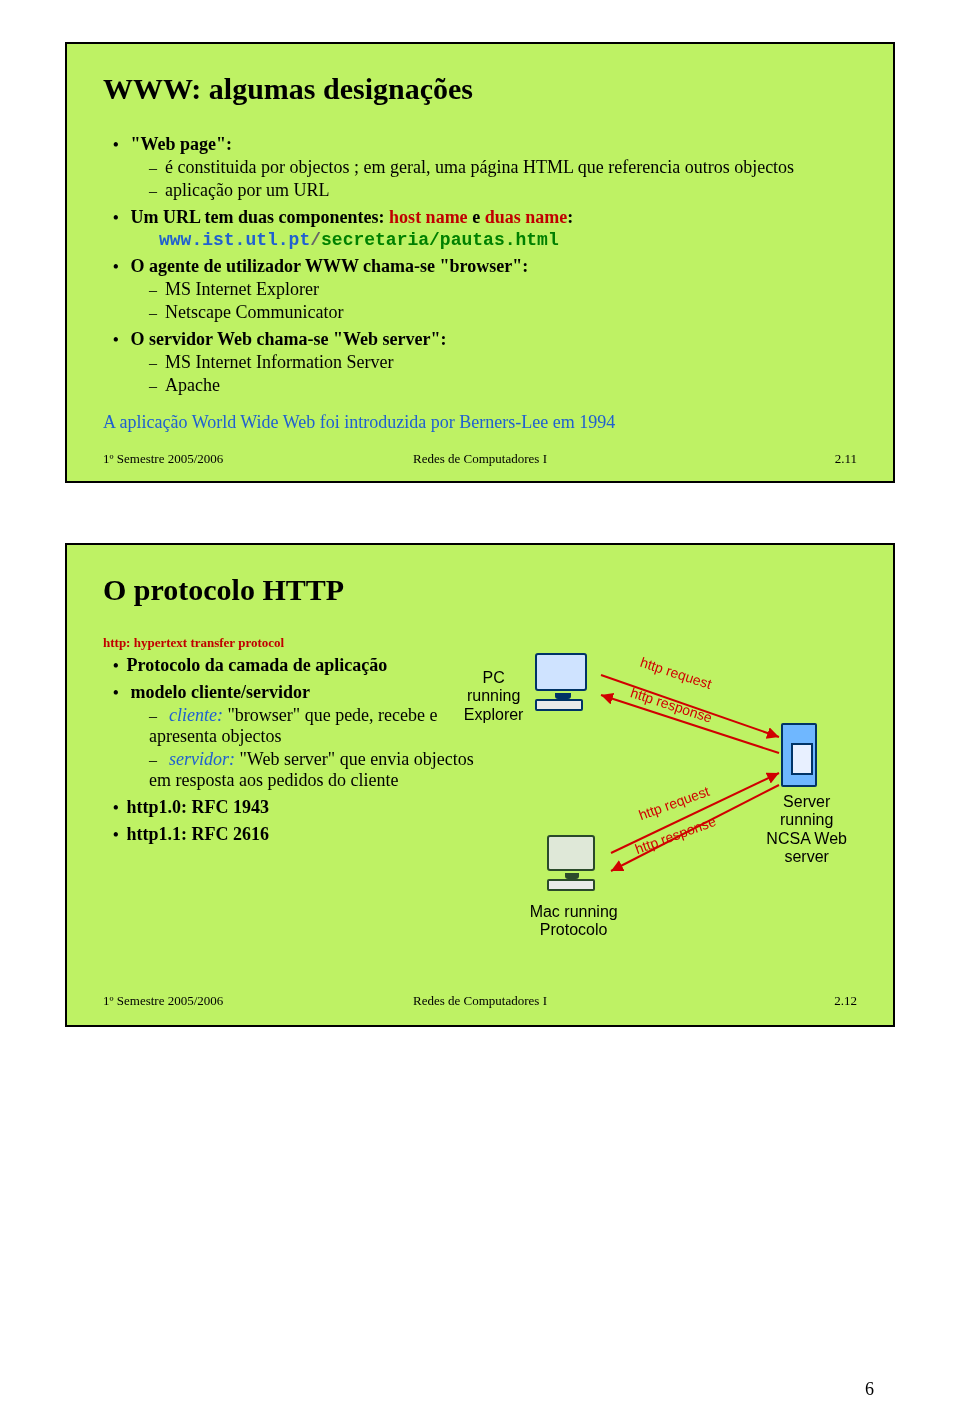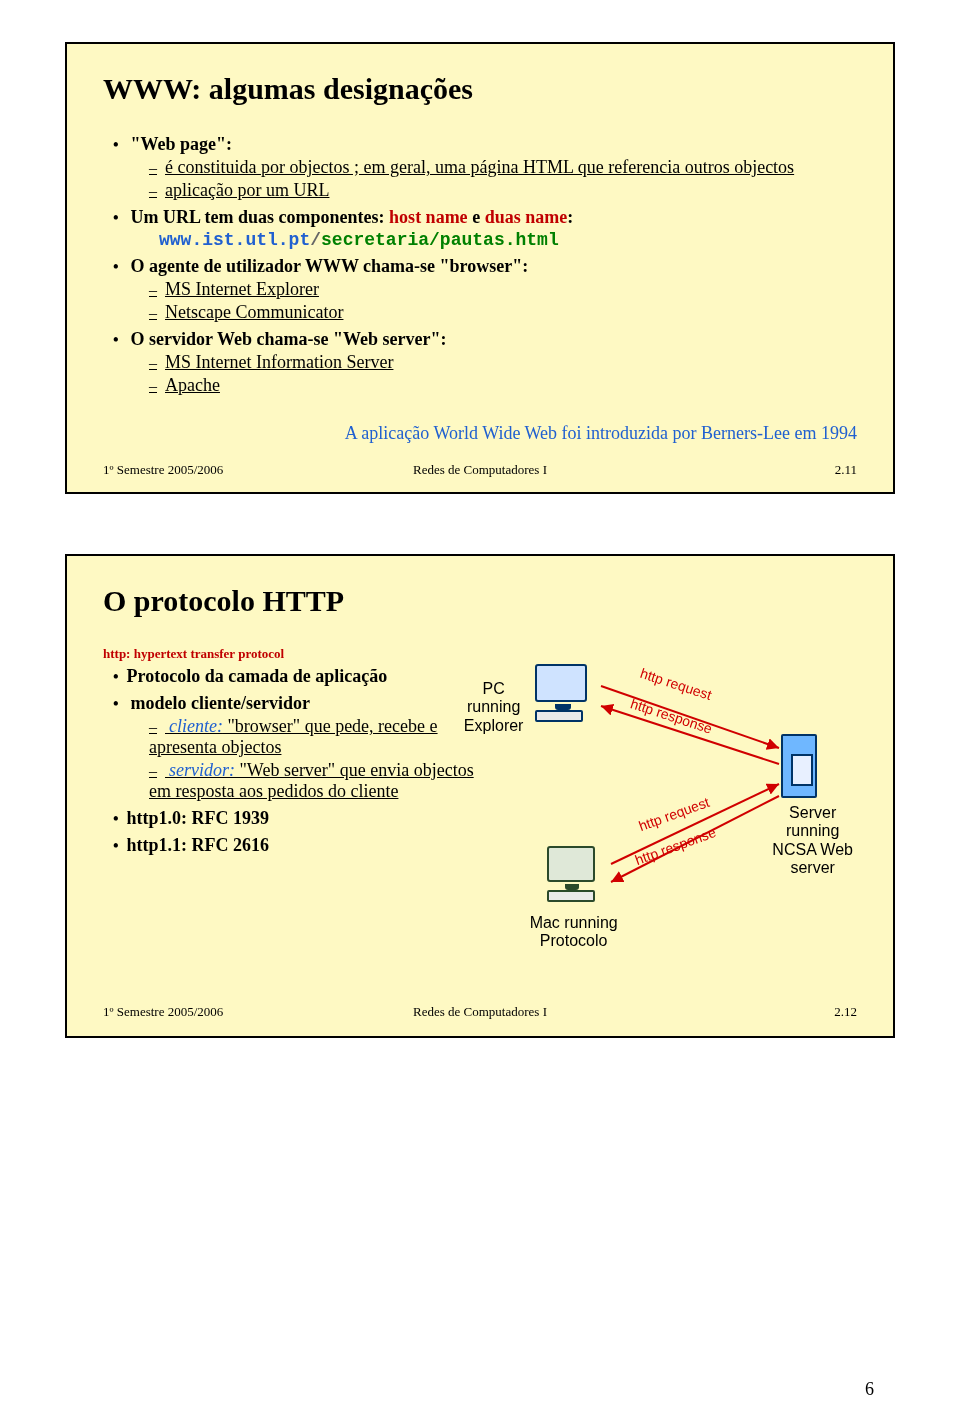--- a/index.html
+++ b/index.html
@@ -11,32 +11,32 @@
     color: #000;
     position: relative;
     padding: 42px 64px 0 64px;
   }
   .slide {
     border: 2px solid #000;
     width: 830px;
     margin: 0 auto 60px auto;
     padding: 28px 36px 14px 36px;
     position: relative;
-    background: #fef9c3;
+    background: #bef264;
   }
   .slide-title {
     font-size: 30px;
     font-weight: bold;
     margin-bottom: 28px;
   }
   ul.outer { list-style: none; padding-left: 10px; }
   ul.outer > li { margin-bottom: 6px; }
   ul.outer > li::before { content: "•"; font-weight: bold; margin-right: 8px; }
   ul.outer > li > .li-text { font-size: 18px; font-weight: bold; display: inline; }
-  ul.inner { list-style: none; padding-left: 36px; margin-top: 2px; text-decoration: underline; }
+  ul.inner { list-style: none; padding-left: 36px; margin-top: 2px; }
   ul.inner > li { margin-bottom: 2px; }
   ul.inner > li::before { content: "–"; margin-right: 8px; }
   ul.inner > li > .li-text,
   ul.inner > li > span { font-size: 18px; font-weight: normal; display: inline; }
   .red { color: #c00000; }
   .code {
     font-family: "Courier New", monospace;
     font-weight: bold;
     font-size: 18px;
     display: block;
@@ -44,23 +44,22 @@
     margin-top: 2px;
     margin-bottom: 4px;
     color: #2060d0;
   }
   .code .blue { color: #2060d0; }
   .code .green { color: #008000; }
   .code .gray { color: #666; }
   .footnote {
     color: #2060d0;
     font-size: 18px;
-    margin-top: 27px;
+    margin-top: 16px;
     margin-bottom: 18px;
-    text-align: right;
   }
   .slide-footer {
     display: flex;
     font-size: 13px;
     color: #000;
   }
   .slide-footer .center { position: absolute; left: 0; right: 0; text-align: center; }
   .slide-footer .right { margin-left: auto; }
   .sub-red {
     color: #c00000;
@@ -179,21 +178,21 @@
           <span class="li-text">modelo cliente/servidor</span>
           <ul class="inner">
             <li>
               <span><span class="ital">cliente:</span><span> "browser" que pede, recebe e apresenta objectos</span></span>
             </li>
             <li>
               <span><span class="ital">servidor:</span><span> "Web server" que envia objectos em resposta aos pedidos do cliente</span></span>
             </li>
           </ul>
         </li>
-        <li><span class="li-text">http1.0: RFC 1939</span></li>
+        <li><span class="li-text">http1.0: RFC 1943</span></li>
         <li><span class="li-text">http1.1: RFC 2616</span></li>
       </ul>
     </div>
 
     <div class="col-right">
       <svg class="arrows">
         <defs>
           <marker id="ah" markerWidth="8" markerHeight="8" refX="6" refY="3" orient="auto">
             <path d="M0,0 L6,3 L0,6 Z" fill="#d00000"></path>
           </marker>
@@ -210,21 +209,21 @@
       </div>
       <div class="diag-label" style="left:-36px; top:34px; width:78px;">PC running Explorer</div>
 
       <div class="mac-icon" style="left:56px; top:200px;">
         <div class="mac-monitor"></div>
         <div class="keyboard" style="border-color:#2b4a2b;"></div>
       </div>
       <div class="diag-label" style="left:28px; top:268px; width:110px;">Mac running Protocolo</div>
 
       <div class="server-box" style="left:290px; top:88px;"></div>
-      <div class="diag-label" style="left:276px; top:158px; width:92px;">Server running NCSA Web server</div>
+      <div class="diag-label" style="left:270px; top:158px; width:92px;">Server running NCSA Web server</div>
 
       <div class="arrow-label" style="left:148px; top:30px; transform:rotate(18deg);">http request</div>
       <div class="arrow-label" style="left:138px; top:62px; transform:rotate(18deg);">http response</div>
       <div class="arrow-label" style="left:146px; top:160px; transform:rotate(-20deg);">http request</div>
       <div class="arrow-label" style="left:142px; top:192px; transform:rotate(-20deg);">http response</div>
     </div>
   </div>
 
   <div style="height:18px;"></div>
   <div class="slide-footer">

